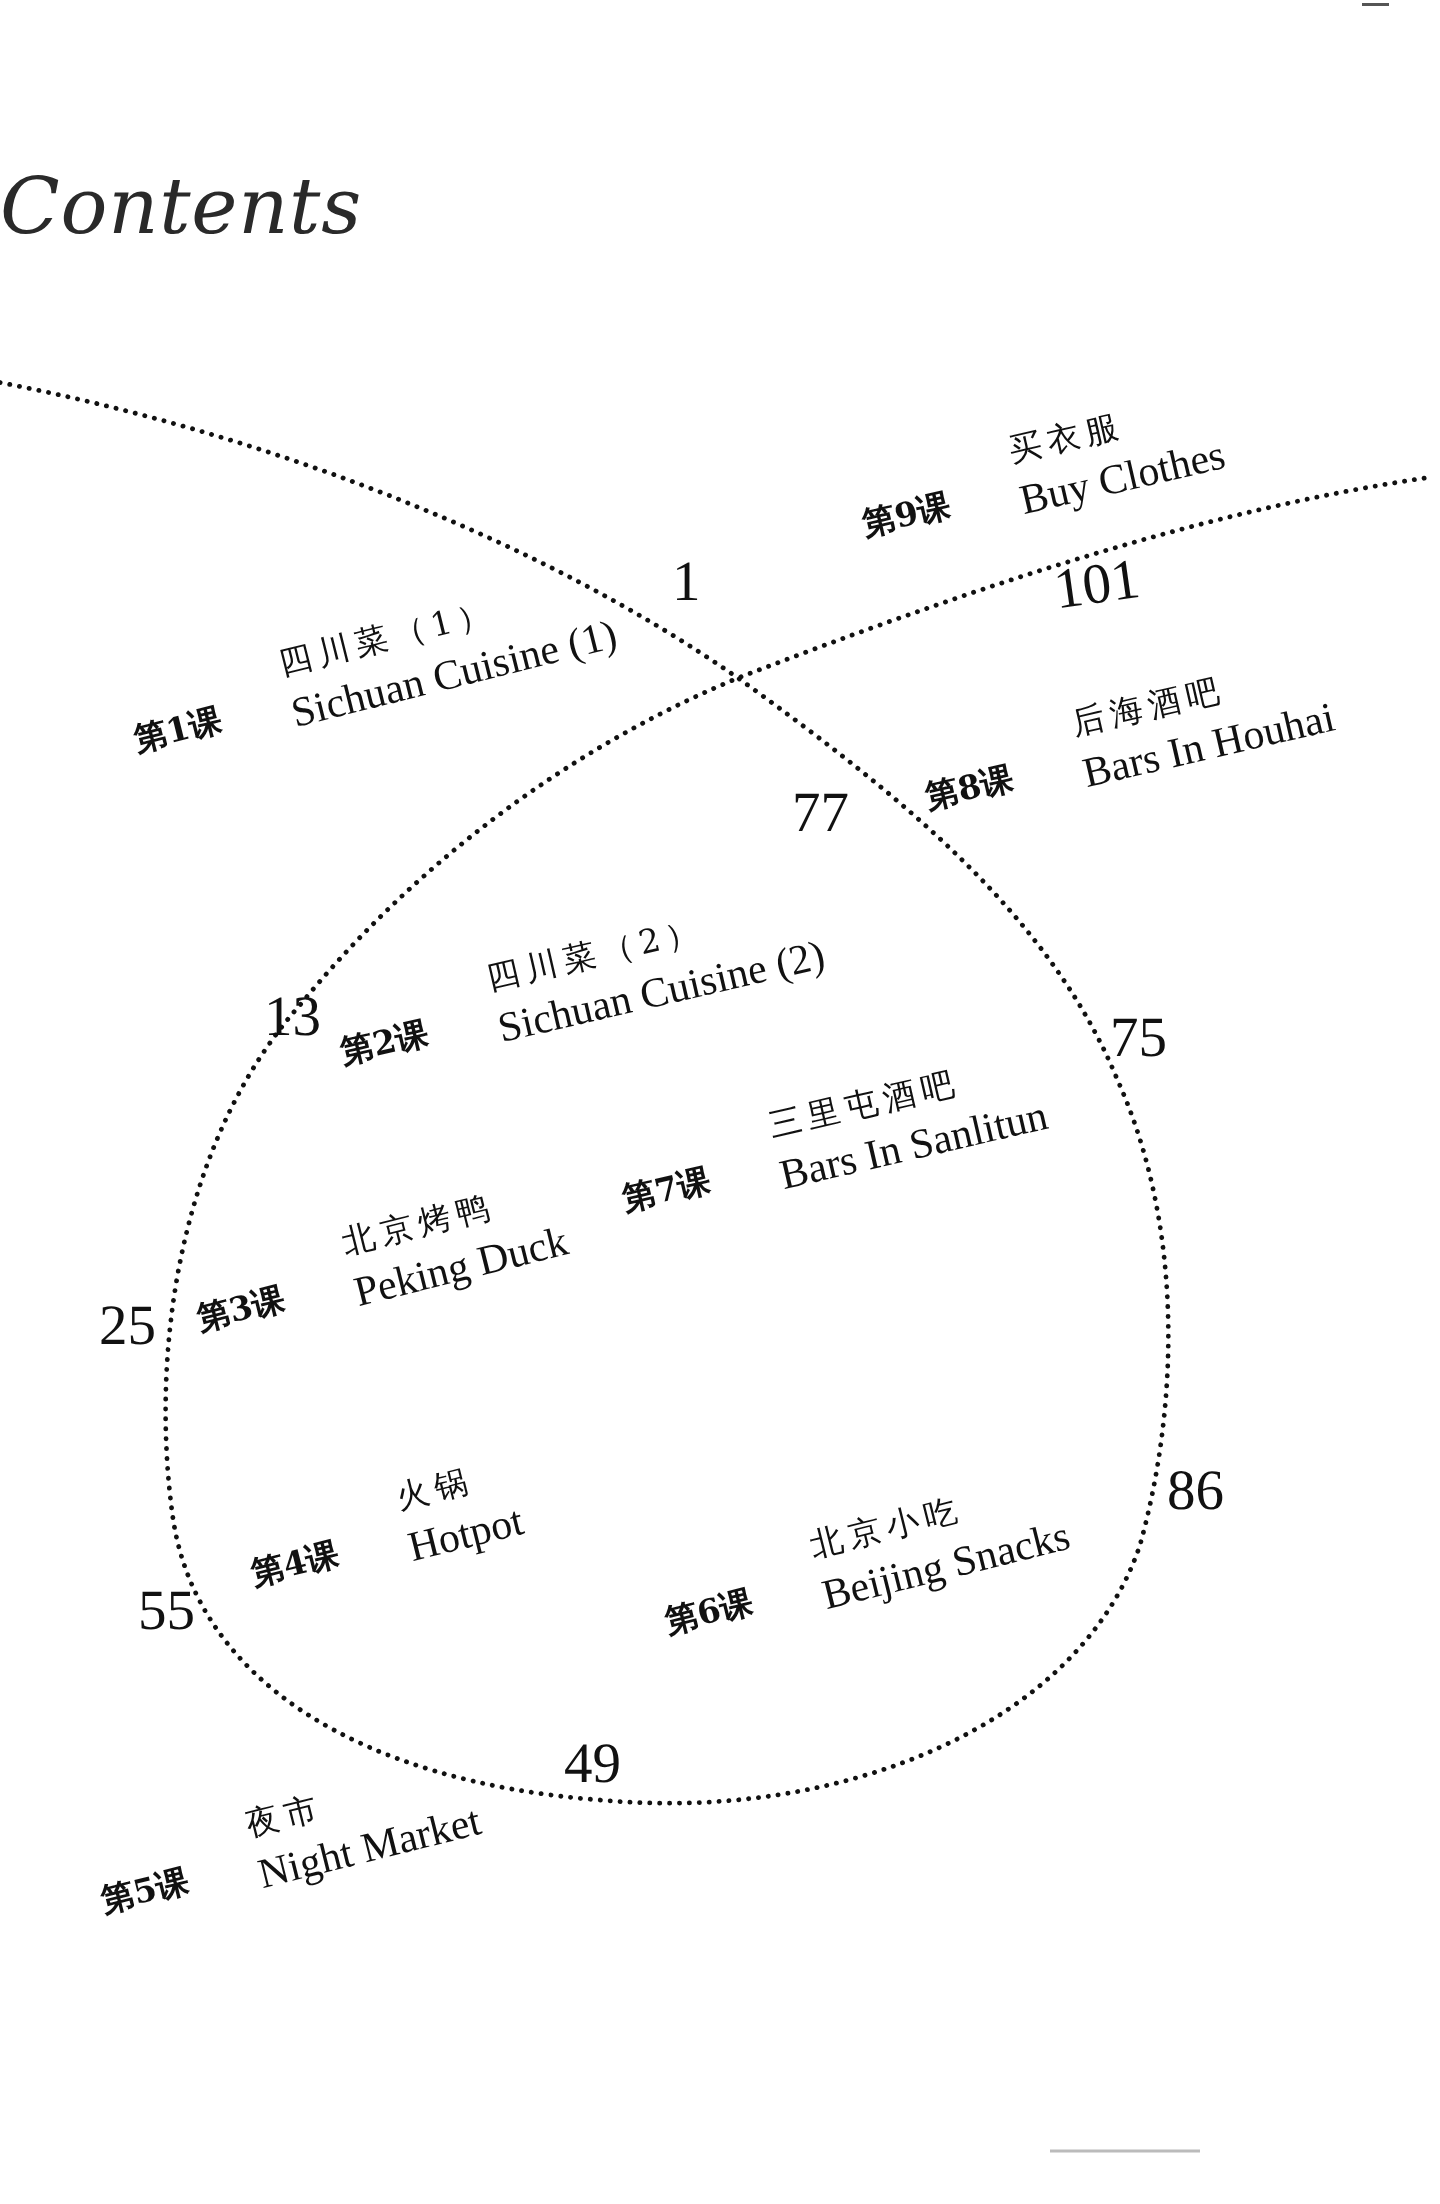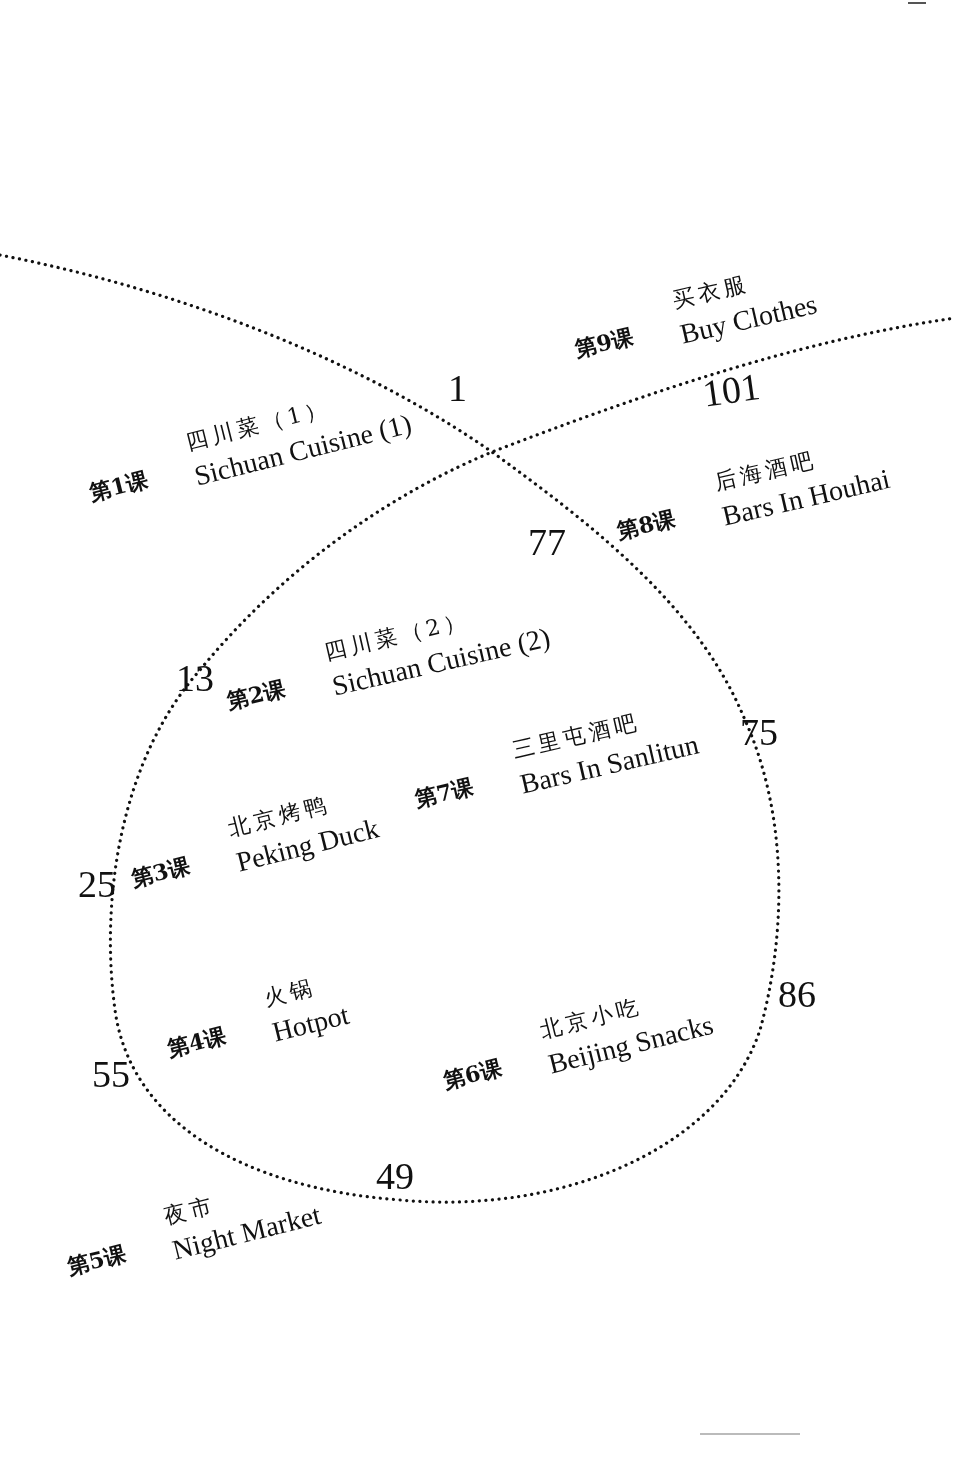--- a/index.html
+++ b/index.html
@@ -29,20 +29,21 @@
       font-family: "Liberation Serif", serif; font-size: 38px; color: #111;
       transform-origin: 0 0;
     }
     .scan-mark { position: absolute; height: 2px; background: #999; }
   </style>
 </head>
 <body>
 
 <div class="page">
 
+  <div class="title">Contents</div>
 
   <svg class="route" width="960" height="1469" viewBox="0 0 960 1469">
     <path d="M 0 255
              C 180 290, 360 360, 492 452
              C 600 530, 700 610, 745 720
              C 790 820, 785 940, 760 1030
              C 720 1150, 560 1215, 400 1200
              C 240 1188, 130 1120, 115 1010
              C 100 900, 120 760, 200 670
              C 290 560, 400 490, 492 452
@@ -61,21 +62,21 @@
     <span class="cn" style="left:106px; top:-8px;">四川菜（2）</span>
     <span class="en" style="left:106px;">Sichuan Cuisine (2)</span>
   </div>
   <div class="pnum" style="left:138px; top:656px;margin-left:38px;">13</div>
 
   <div class="lesson" style="left:124px; top:848px; transform: rotate(-14deg);">
     <span class="no">第3课</span>
     <span class="cn" style="left:106px; top:-8px;">北京烤鸭</span>
     <span class="en" style="left:106px;">Peking Duck</span>
   </div>
-  <div class="pnum" style="left:78px; top:862px;">25</div>
+  <div class="pnum" style="left:66px; top:862px;">25</div>
 
   <div class="lesson" style="left:160px; top:1018px; transform: rotate(-14deg);">
     <span class="no">第4课</span>
     <span class="cn" style="left:106px; top:-8px;">火锅</span>
     <span class="en" style="left:106px;">Hotpot</span>
   </div>
   <div class="pnum" style="left:92px; top:1052px;">55</div>
 
   <div class="lesson" style="left:60px; top:1236px; transform: rotate(-14deg);">
     <span class="no">第5课</span>
@@ -89,21 +90,21 @@
     <span class="cn" style="left:106px; top:-8px;">北京小吃</span>
     <span class="en" style="left:106px;">Beijing Snacks</span>
   </div>
   <div class="pnum" style="left:778px; top:972px;">86</div>
 
   <div class="lesson" style="left:408px; top:768px; transform: rotate(-13deg);">
     <span class="no">第7课</span>
     <span class="cn" style="left:106px; top:-8px;">三里屯酒吧</span>
     <span class="en" style="left:106px;">Bars In Sanlitun</span>
   </div>
-  <div class="pnum" style="left:740px; top:710px;">75</div>
+  <div class="pnum" style="left:740px; top:670px;">75</div>
 
   <div class="lesson" style="left:610px; top:500px; transform: rotate(-13deg);">
     <span class="no">第8课</span>
     <span class="cn" style="left:106px; top:-8px;">后海酒吧</span>
     <span class="en" style="left:106px;">Bars In Houhai</span>
   </div>
   <div class="pnum" style="left:528px; top:520px;">77</div>
 
   <div class="lesson" style="left:568px; top:318px; transform: rotate(-13deg);">
     <span class="no">第9课</span>

